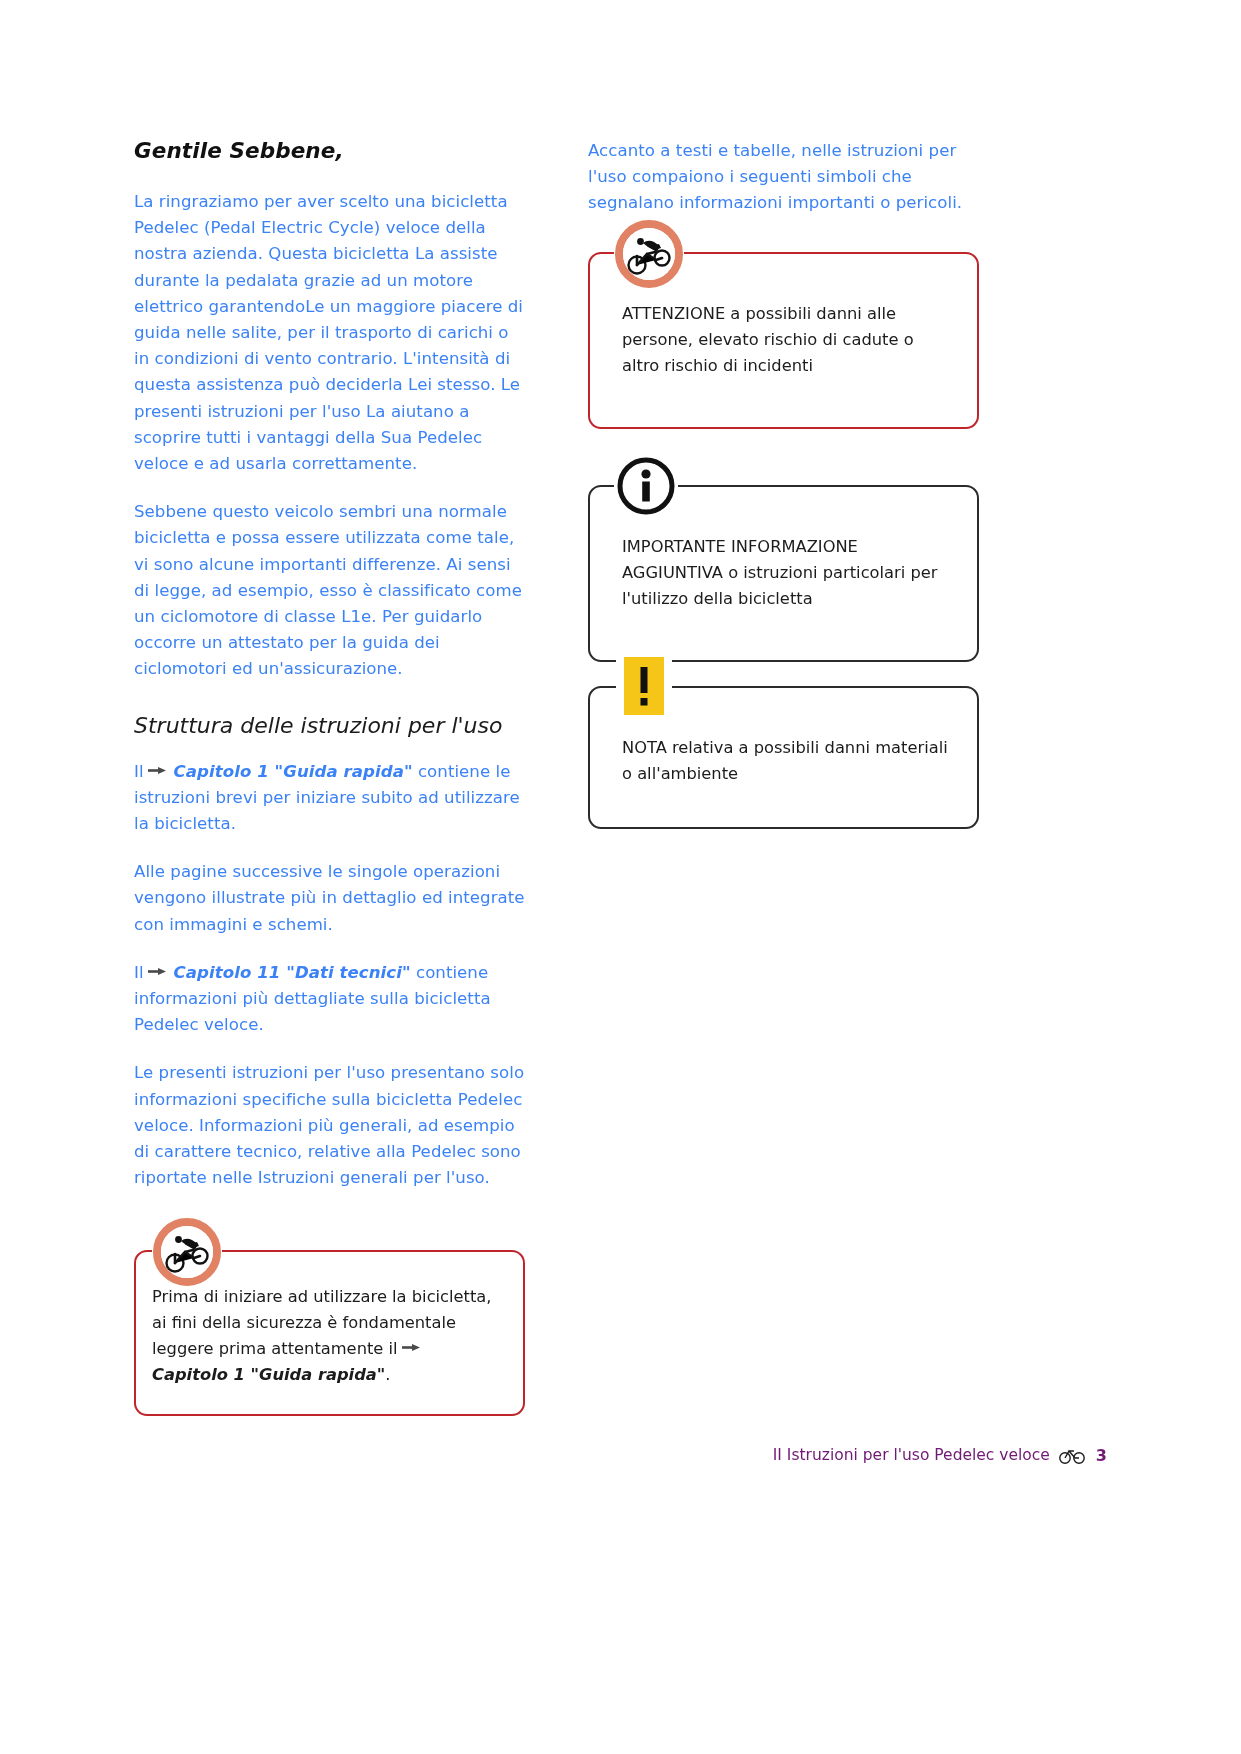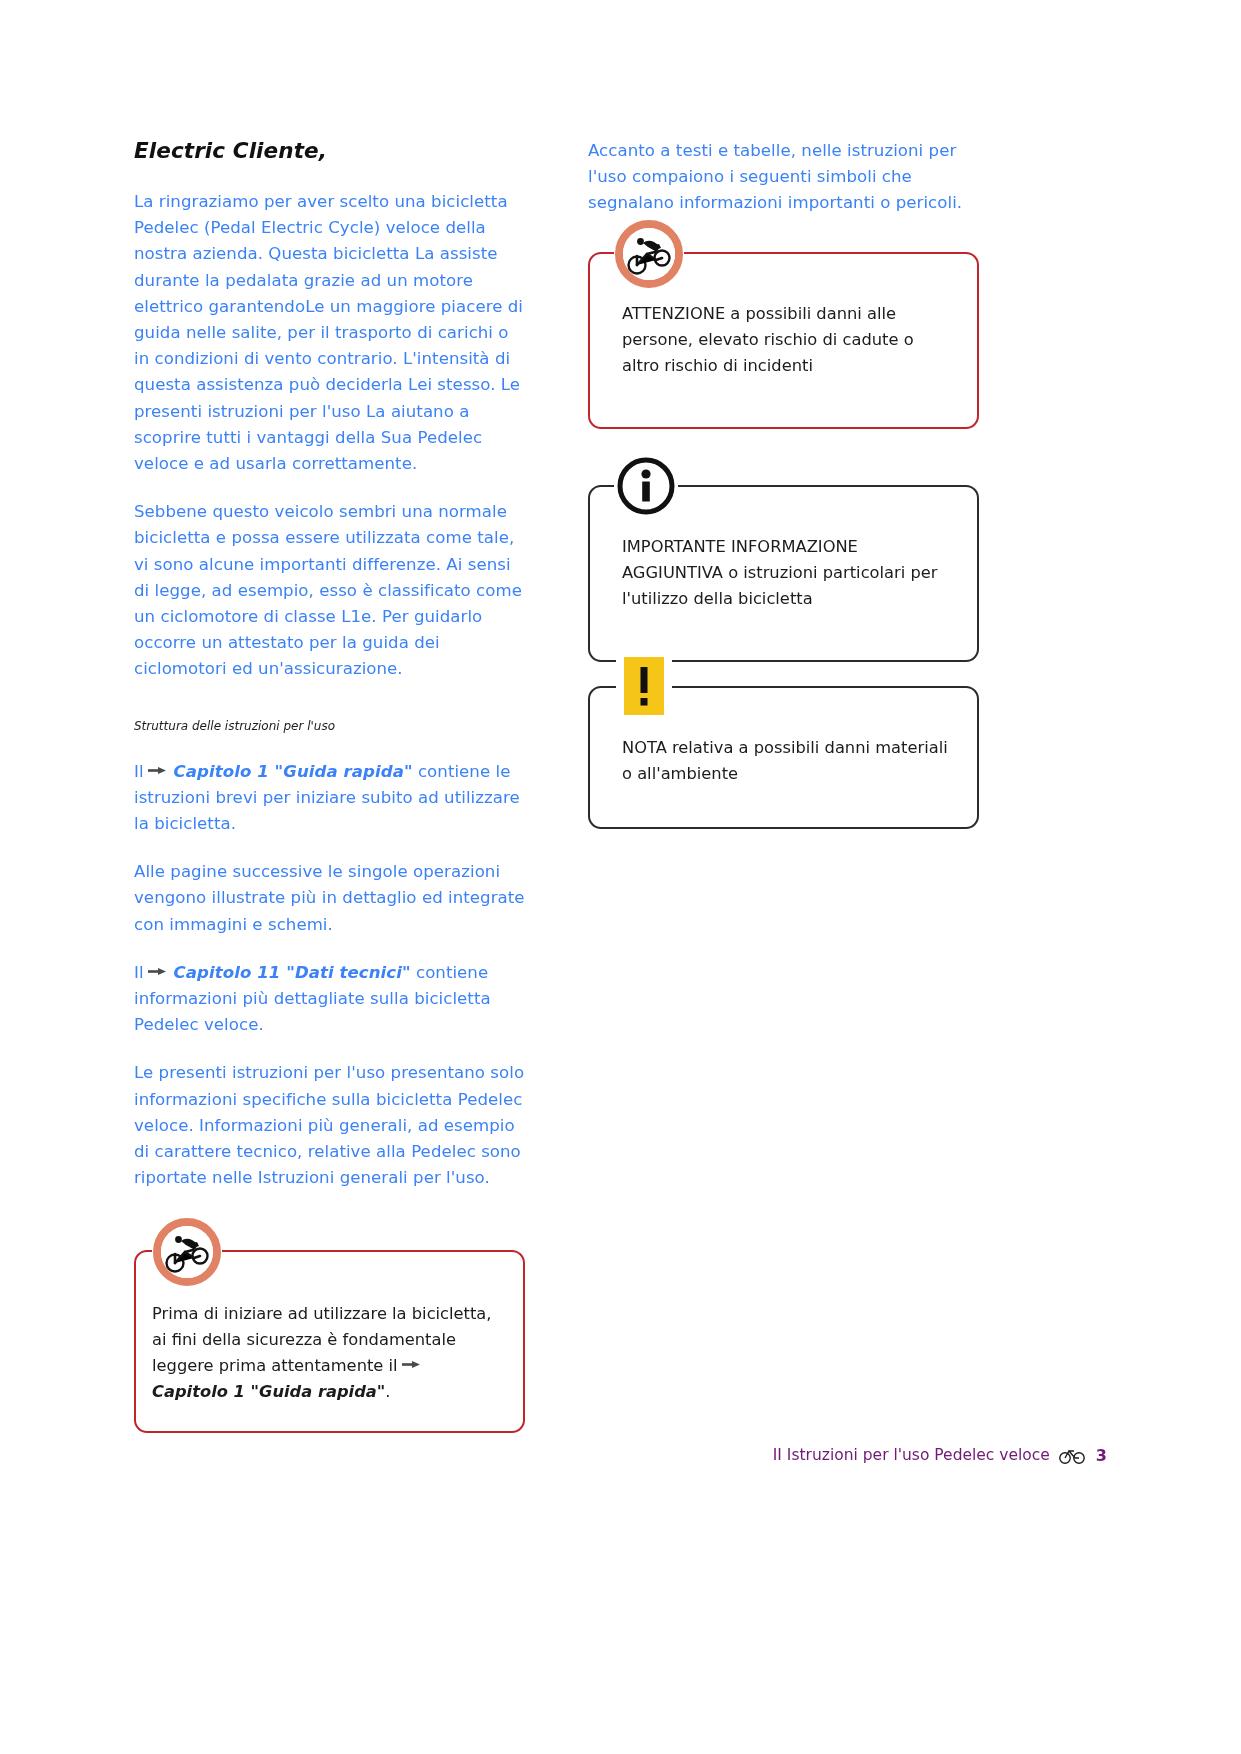--- a/index.html
+++ b/index.html
@@ -42,21 +42,21 @@
 
   p.body {
     font-size: 16.6px;
     line-height: 26.2px;
     margin: 0 0 22px 0;
     color: #3b82f6;
     letter-spacing: 0.05px;
   }
 
   .subhead {
-    font-size: 12px;
+    font-size: 22px;
     font-style: italic;
     line-height: 26px;
     margin: 30px 0 20px 0;
     color: #1c1c1c;
   }
 
   .ref {
     font-style: italic;
     font-weight: 700;
   }
@@ -108,21 +108,21 @@
   }
   .notice.note .notice-icon {
     top: -32px;
     left: 27px;
     width: 60px;
     height: 70px;
   }
 
   
   .notice.bottom-left .notice-frame {
-    padding: 49px 20px 26px 16px;
+    padding: 32px 20px 26px 16px;
     border-radius: 13px;
   }
   .notice.bottom-left .notice-icon {
     left: 18px;
   }
 
   
   .footer {
     position: absolute;
     left: 0;
@@ -152,21 +152,21 @@
 </style>
 </head>
 <body>
 
 <div class="page">
 
   <div class="columns">
 
     <div class="col">
 
-      <h1 class="salutation">Electric Cliente,</h1>
+      <h1 class="salutation">Gentile Sebbene,</h1>
 
       <p class="body">La ringraziamo per aver scelto una bicicletta Pedelec (Pedal Electric Cycle) veloce della nostra azienda. Questa bicicletta La assiste durante la pedalata grazie ad un motore elettrico garantendoLe un maggiore piacere di guida nelle salite, per il trasporto di carichi o in condizioni di vento contrario. L'intensità di questa assistenza può deciderla Lei stesso. Le presenti istruzioni per l'uso La aiutano a scoprire tutti i vantaggi della Sua Pedelec veloce e ad usarla correttamente.</p>
 
       <p class="body">Sebbene questo veicolo sembri una normale bicicletta e possa essere utilizzata come tale, vi sono alcune importanti differenze. Ai sensi di legge, ad esempio, esso è classificato come un ciclomotore di classe L1e. Per guidarlo occorre un attestato per la guida dei ciclomotori ed un'assicurazione.</p>
 
       <div class="subhead">Struttura delle istruzioni per l'uso</div>
 
       <p class="body"><span>Il</span><span class="arrow"><svg width="20" height="16" viewBox="0 0 20 16">
               <path d="M1 8.5 L11 8.5 L11 5 L19 8.5 L11 12 L11 8.5 Z" fill="#4a4a4a"></path>
               <rect x="1" y="7.2" width="10" height="2.6" fill="#4a4a4a"></rect>

